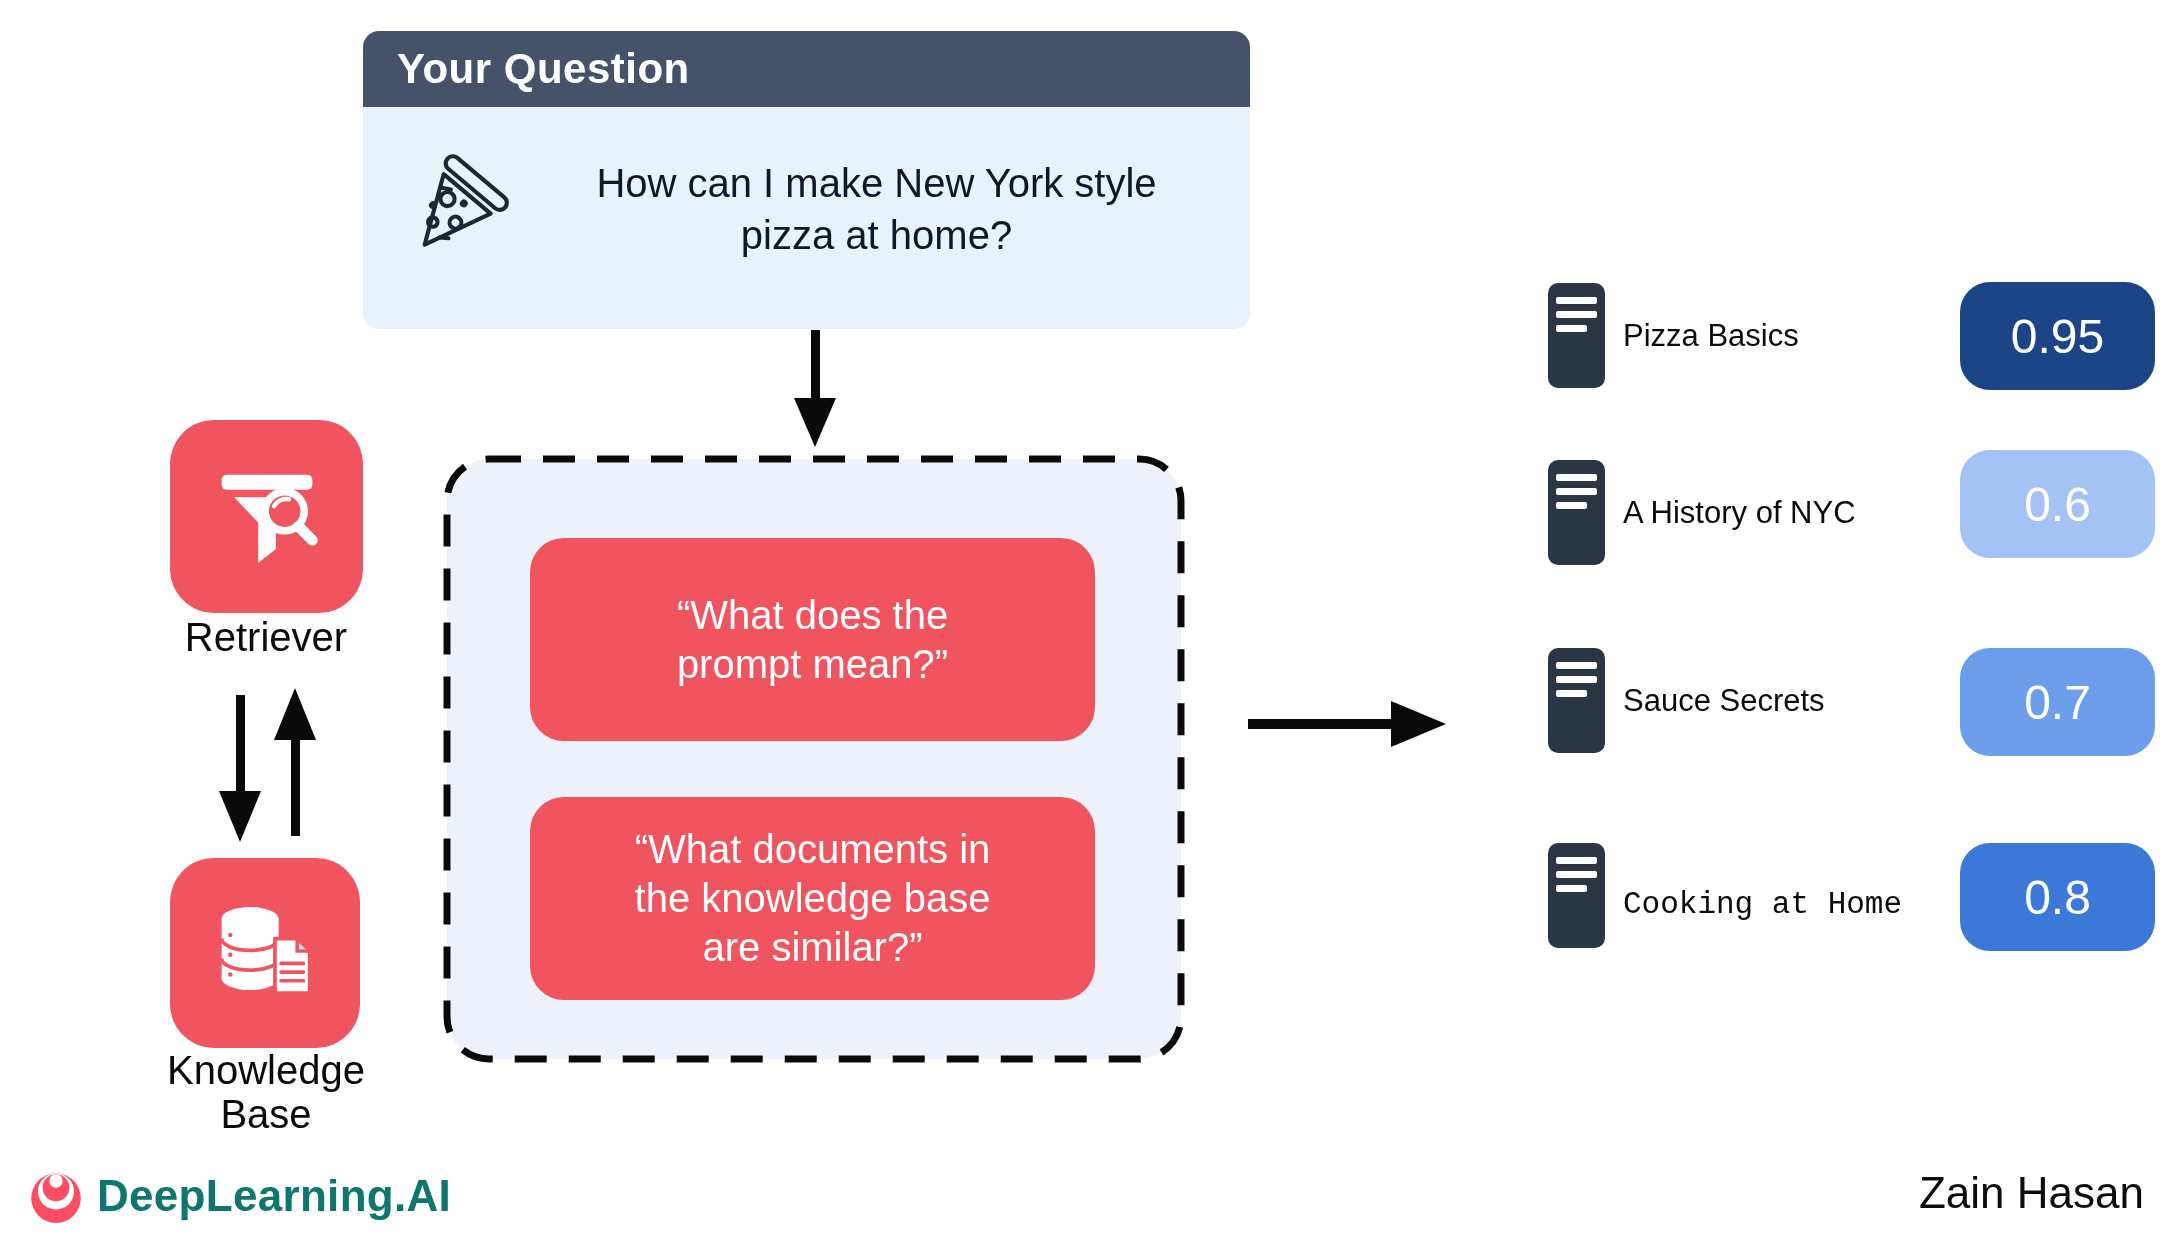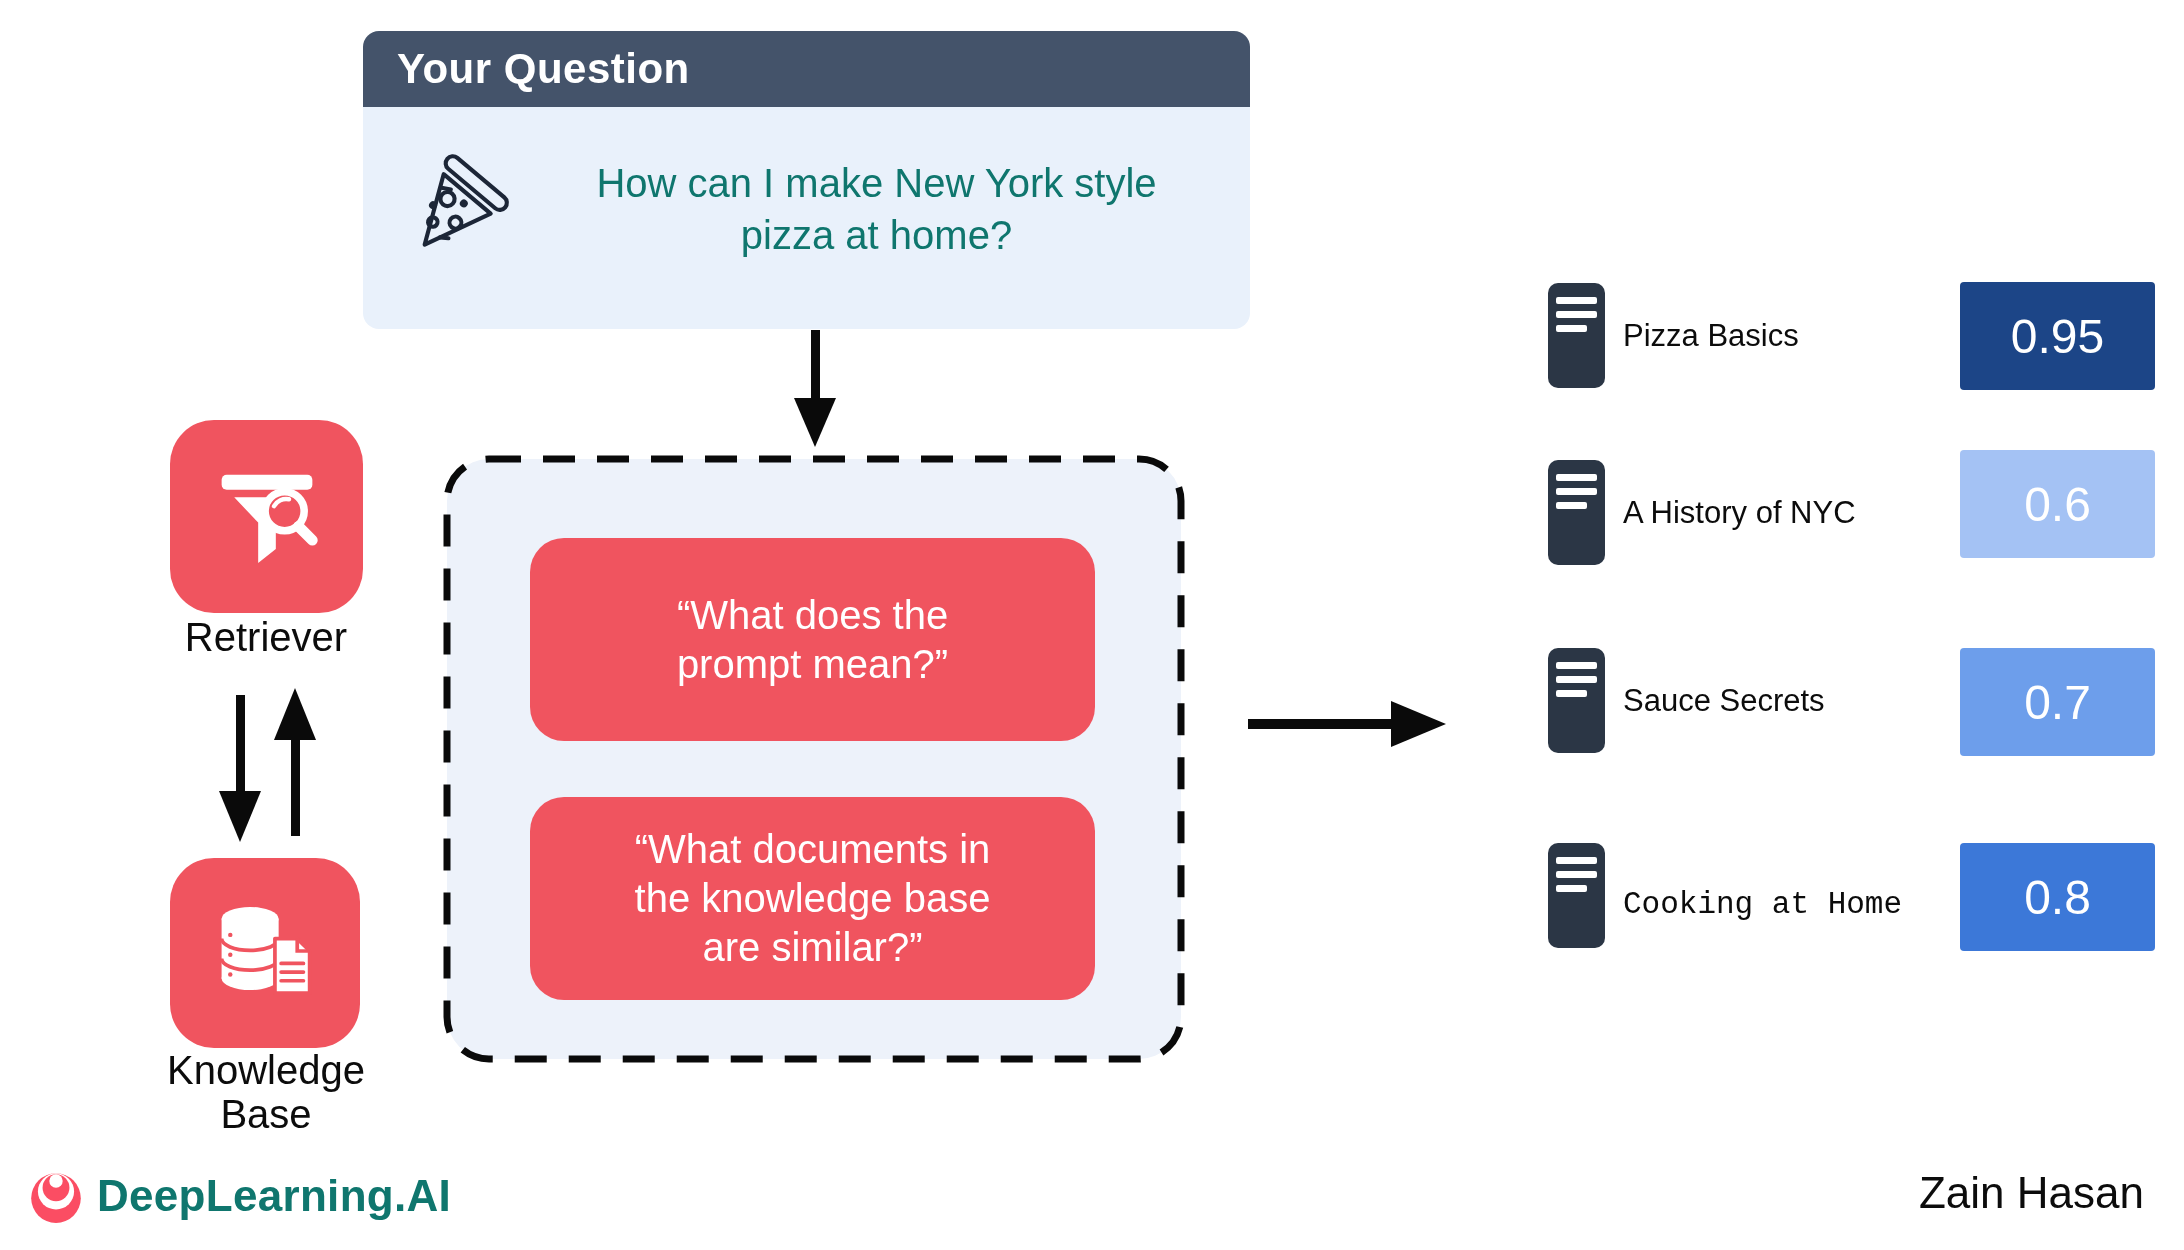--- a/index.html
+++ b/index.html
@@ -7,21 +7,21 @@
         font-family:"Liberation Sans", sans-serif;overflow:hidden;}
 
   
   .qbox{position:absolute;left:363px;top:15px;width:887px;height:298px;margin-top:16px;}
   .qbox-header{height:76px;background:#44536a;border-radius:16px 16px 0 0;
         display:flex;align-items:center;padding-left:34px;color:#ffffff;
         font-size:42px;font-weight:700;letter-spacing:0.5px;}
   .qbox-body{height:222px;background:#e9f1fb;border-radius:0 0 16px 16px;position:relative;}
   .pizza{position:absolute;left:30px;top:46px;}
   .qtext{position:absolute;left:165px;right:25px;top:50px;text-align:center;
-        font-size:40px;color:#0f766e;font-weight:500;line-height:1.3;}
+        font-size:40px;color:#0f172a;font-weight:500;line-height:1.3;}
 
   
   .arrow{position:absolute;}
   .arrow svg{display:block;}
 
   
   .dashed{position:absolute;left:443px;top:455px;}
   .redbox{position:absolute;left:530px;width:565px;height:203px;background:#f0545f;
         border-radius:34px;display:flex;flex-direction:column;justify-content:center;
         align-items:center;color:#ffffff;font-size:40px;font-weight:500;line-height:1.22;}
@@ -40,21 +40,21 @@
 
   
   .doc-icon{position:absolute;left:1548px;width:57px;height:105px;background:#2b3645;
         border-radius:10px;}
   .doc-icon .l{position:absolute;left:8px;height:7px;background:#ffffff;border-radius:2px;}
   .doc-icon .l1{top:14px;right:8px;}
   .doc-icon .l2{top:28px;right:8px;}
   .doc-icon .l3{top:42px;right:18px;}
   .doc-title{position:absolute;left:1623px;width:340px;height:105px;display:flex;
         align-items:center;font-size:31px;color:#0c0c0c;font-weight:500;}
-  .badge{position:absolute;left:1960px;width:195px;height:108px;border-radius:4px;
+  .badge{position:absolute;left:1960px;width:195px;height:108px;border-radius:30px;
         display:flex;align-items:center;justify-content:center;color:#ffffff;font-size:48px;}
 
   
   .brand{position:absolute;left:25px;top:1163px;display:flex;align-items:center;gap:10px;}
   .brand-text{font-size:44px;font-weight:700;color:#0f766e;letter-spacing:0.3px;}
   .credit{position:absolute;right:40px;top:1168px;font-size:44px;color:#0c0c0c;font-weight:500;}
 </style>
 </head>
 <body>
 

